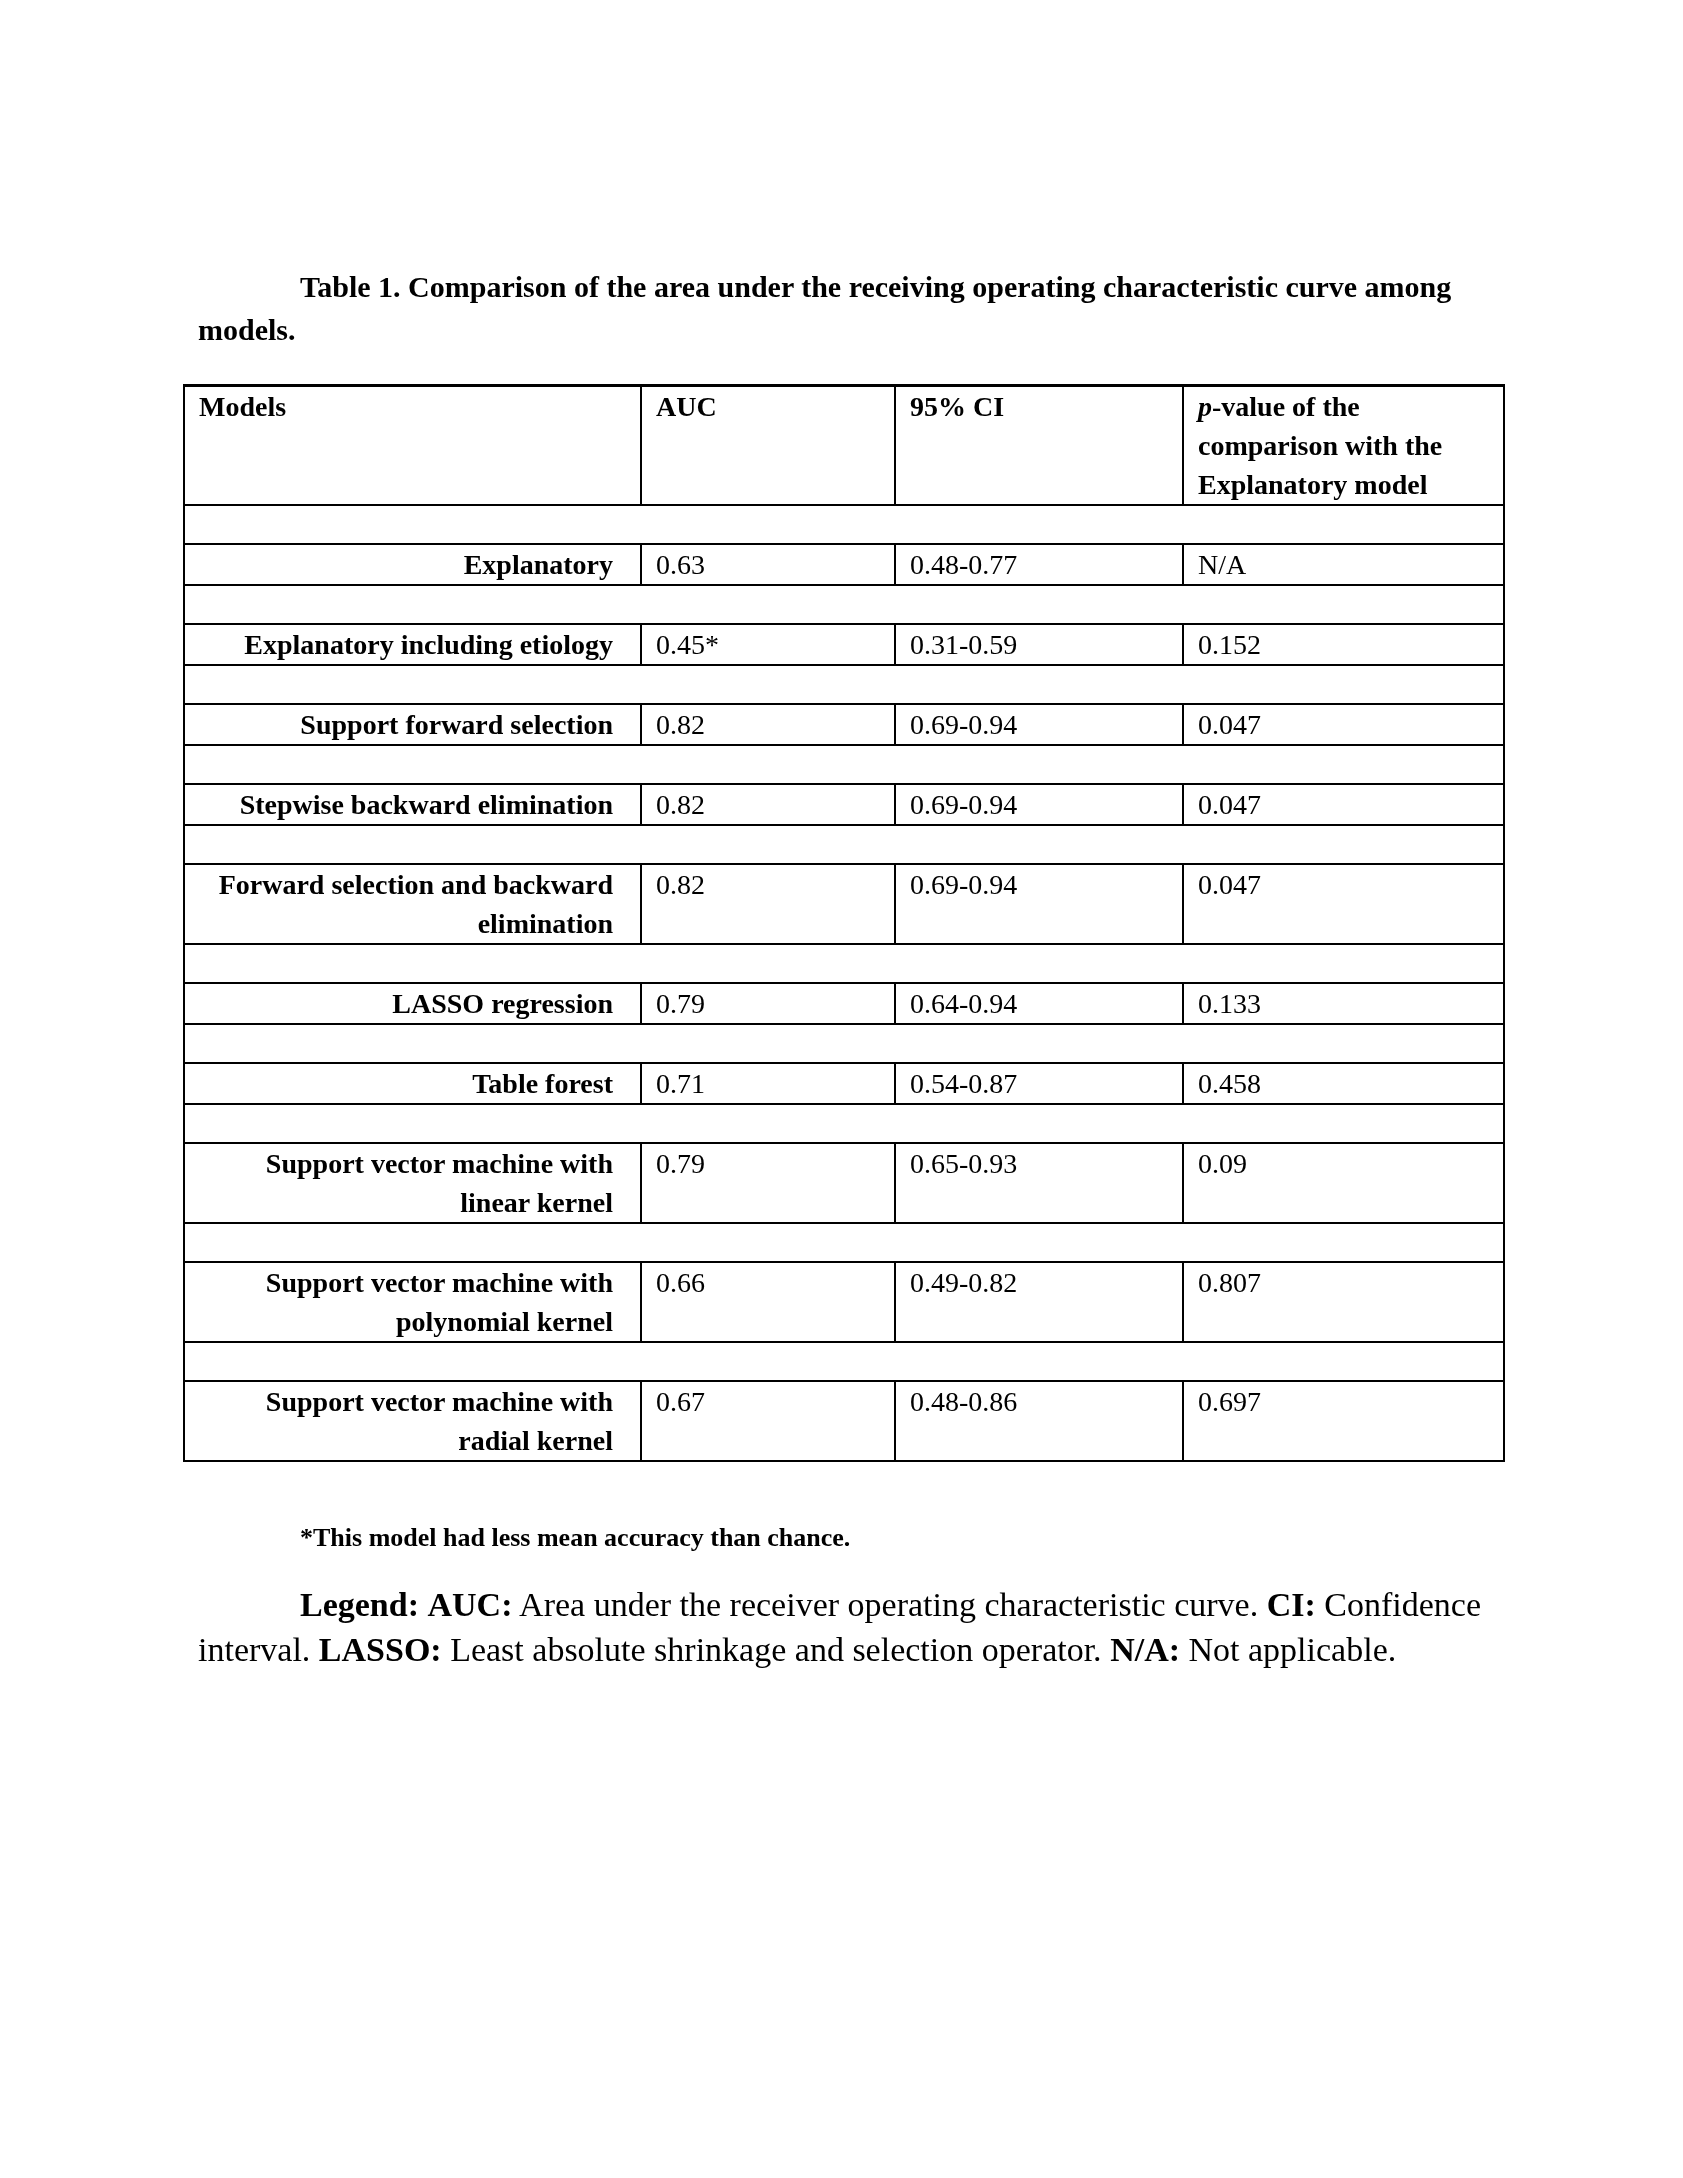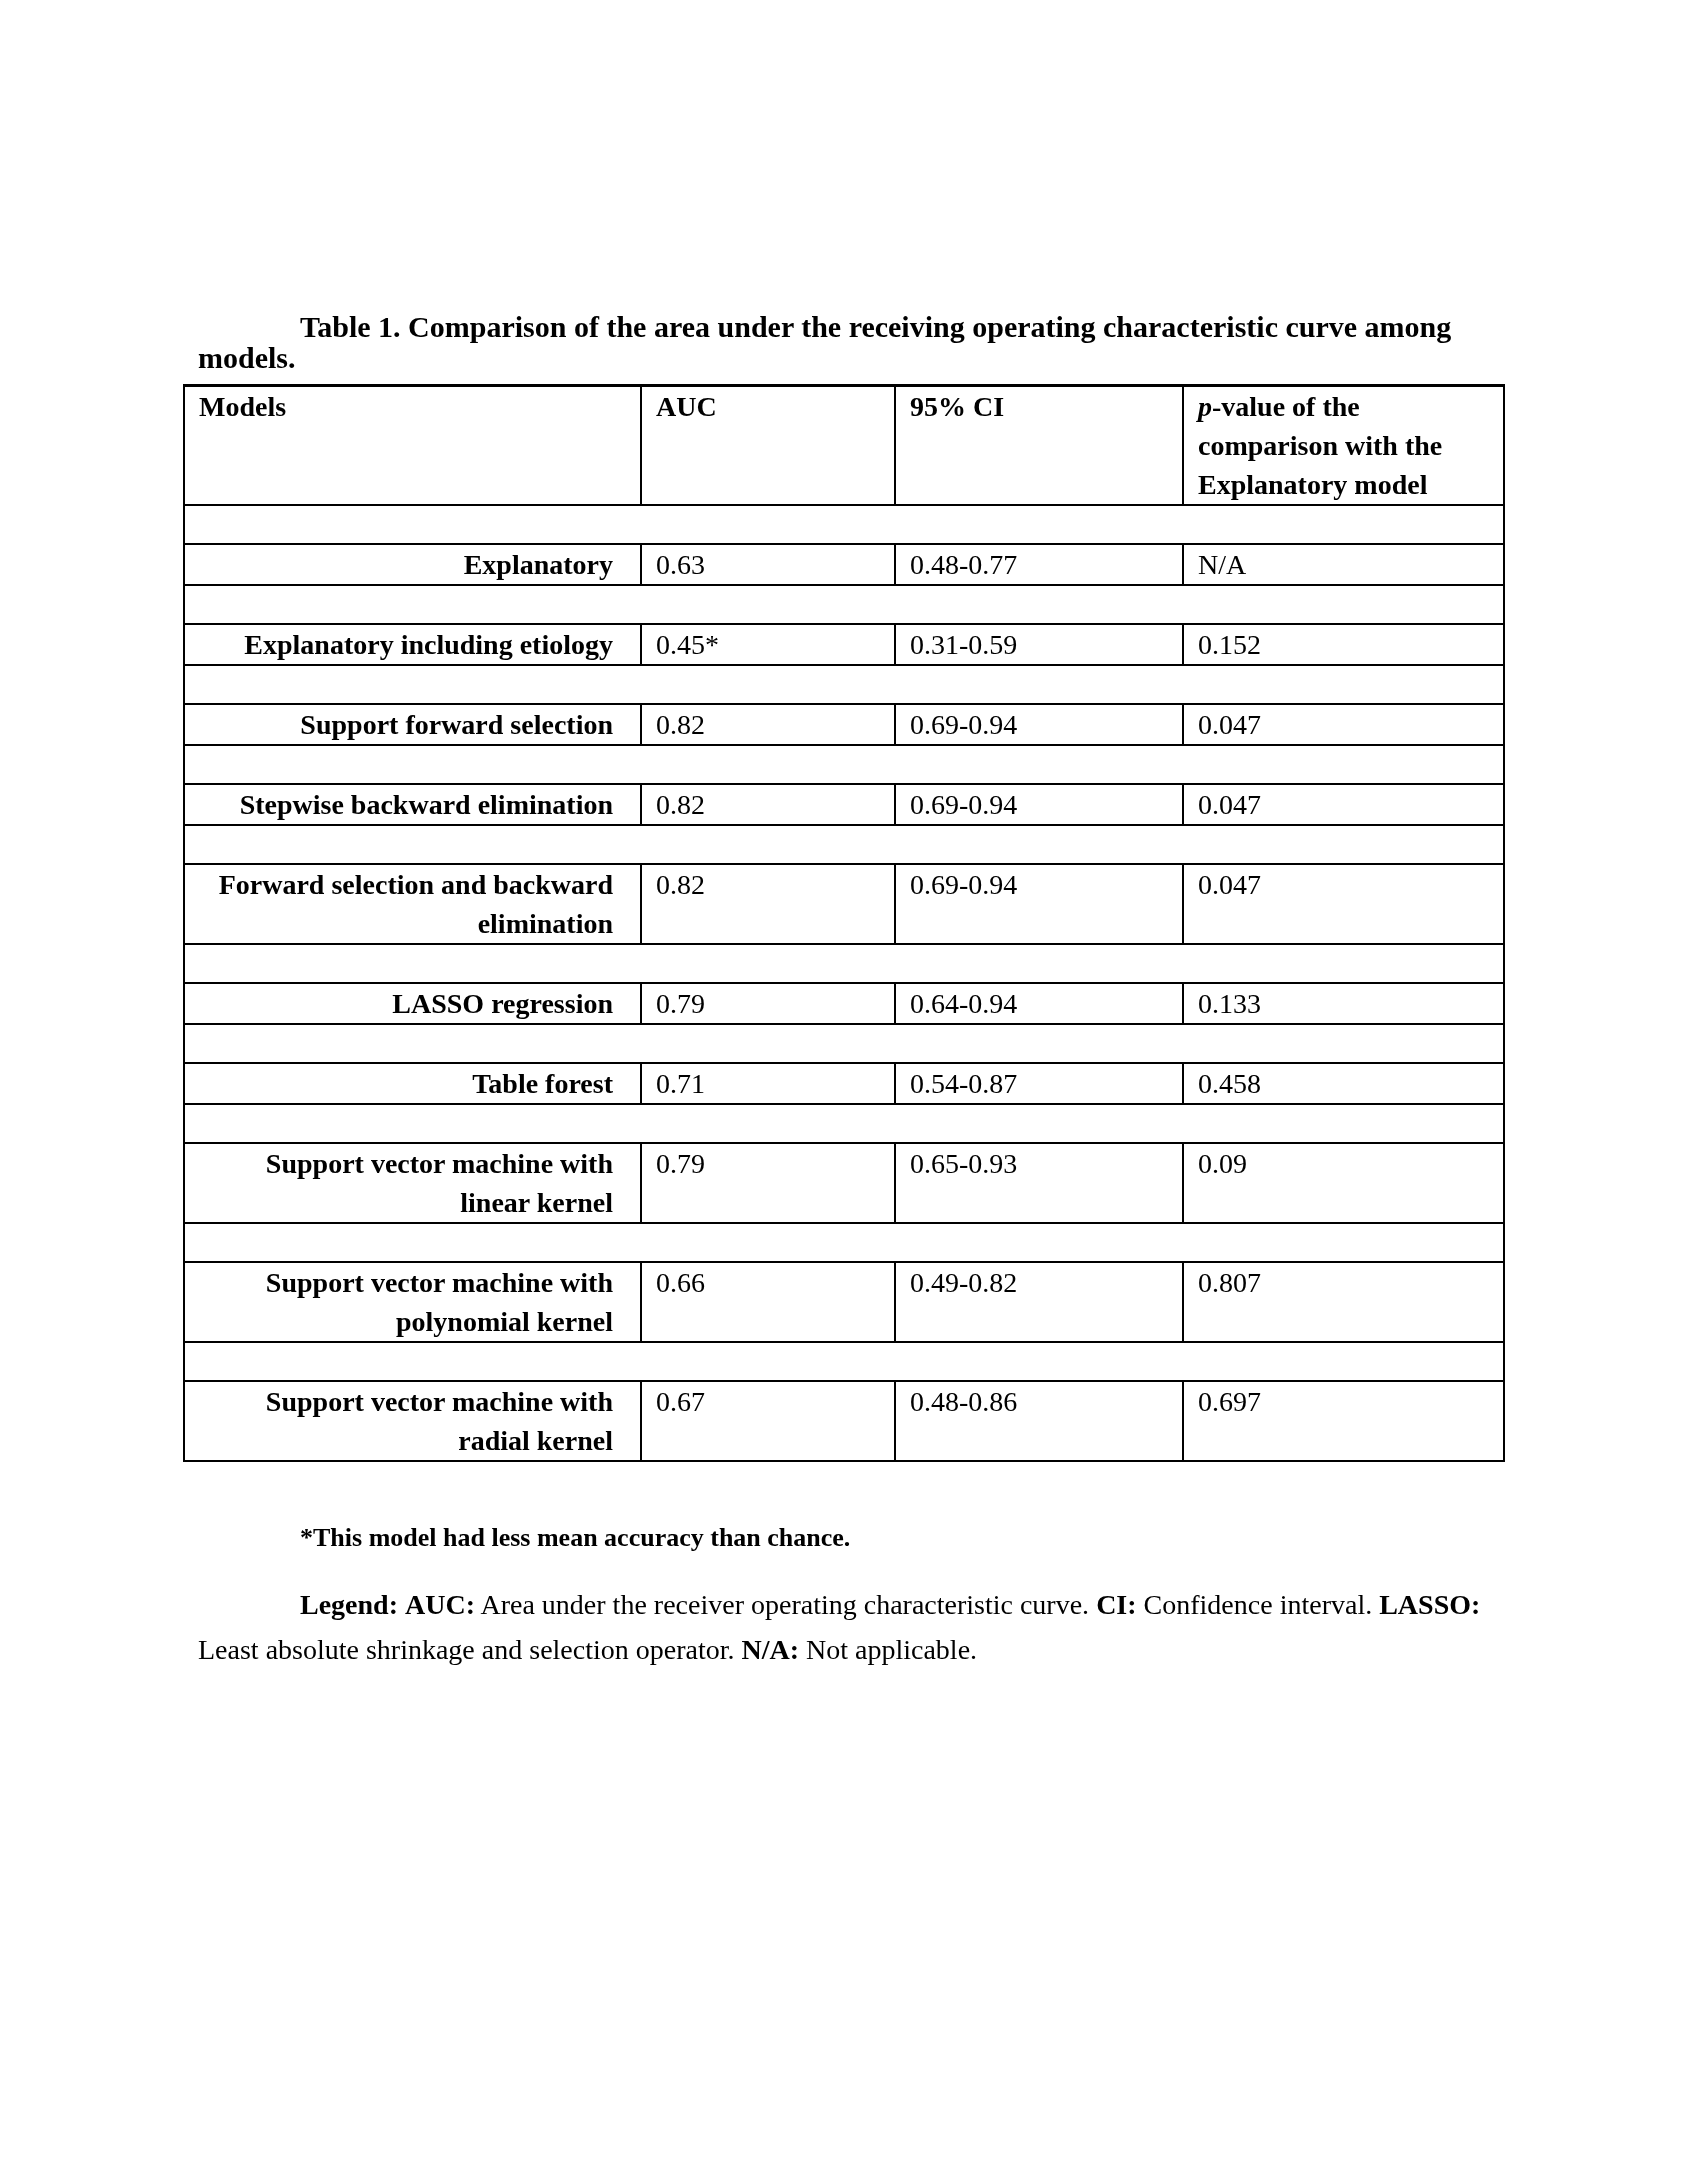--- a/index.html
+++ b/index.html
@@ -3,23 +3,22 @@
 <meta charset="utf-8">
 <style>
   html, body { margin: 0; padding: 0; background: #ffffff; }
   body {
     width: 1683px; height: 2178px; position: relative; overflow: hidden;
     font-family: "Liberation Serif", "DejaVu Serif", serif;
     color: #000000;
   }
   .caption {
     position: absolute; left: 198px; top: 265px; width: 1287px;
-    font-size: 30px; line-height: 31px; font-weight: bold;
+    font-size: 30px; line-height: 43px; font-weight: bold;
     text-indent: 102px;
-    margin-top: 46px;
   }
   table.results {
     position: absolute; left: 183px; top: 384px;
     width: 1321px; border-collapse: collapse; table-layout: fixed;
     font-size: 28px;
   }
   table.results col.c1 { width: 457px; }
   table.results col.c2 { width: 254px; }
   table.results col.c3 { width: 288px; }
   table.results col.c4 { width: 321px; }
@@ -33,21 +32,21 @@
   table.results td.model { font-weight: bold; text-align: right; }
   table.results td.val { font-weight: normal; margin-left: 8px; }
   table.results tr.hdr-top th, table.results tr.header th { border-top-width: 3px; }
   .italic { font-style: italic; }
   .footnote {
     position: absolute; left: 300px; top: 1518px;
     font-size: 26px; line-height: 39px; font-weight: bold;
   }
   .legend {
     position: absolute; left: 198px; top: 1582px; width: 1287px;
-    font-size: 28px; line-height: 45px; text-indent: 102px;
+    font-size: 34px; line-height: 45px; text-indent: 102px;
   }
   .legend b { font-weight: bold; }
 </style>
 </head>
 <body>
 
 <div class="caption">
   <span>Table 1.</span>
   <span>Comparison of the area under the receiving operating characteristic curve among models.</span>
 </div>

